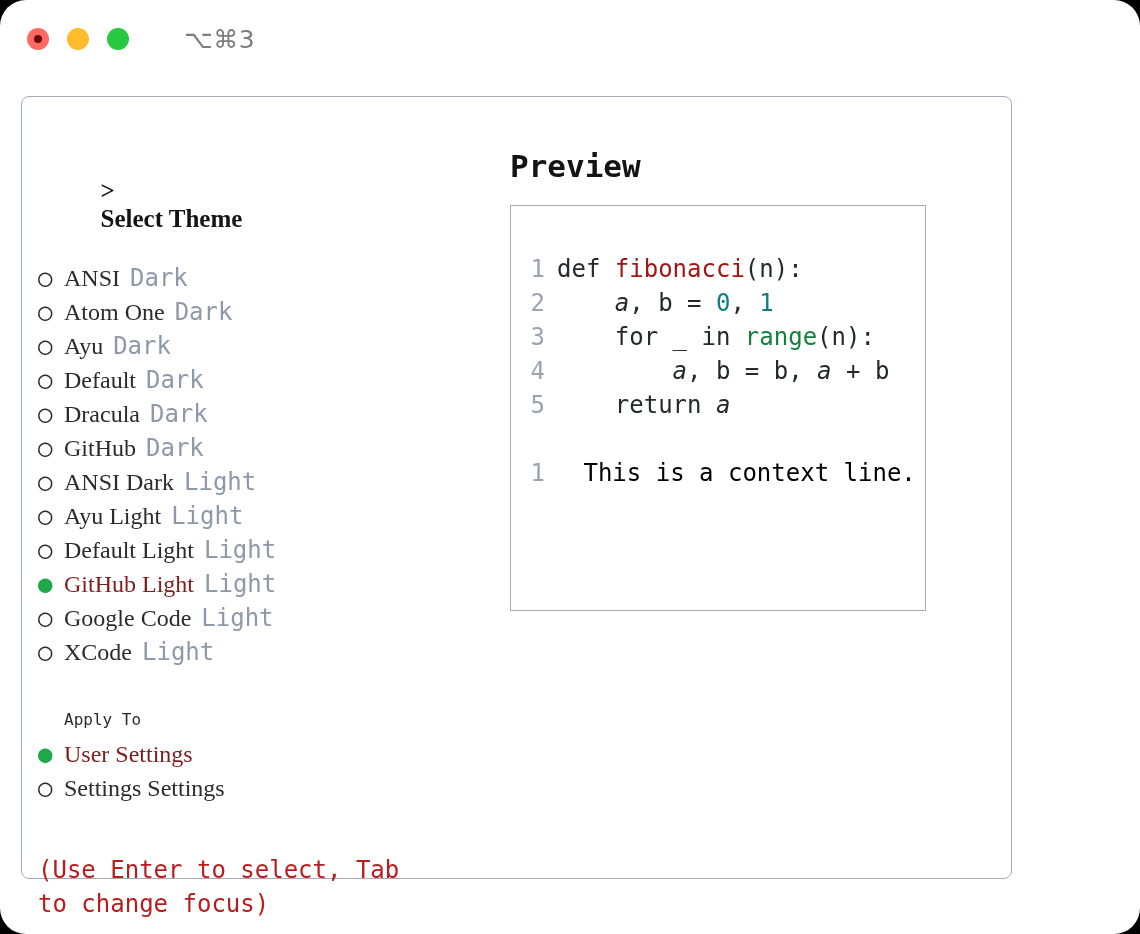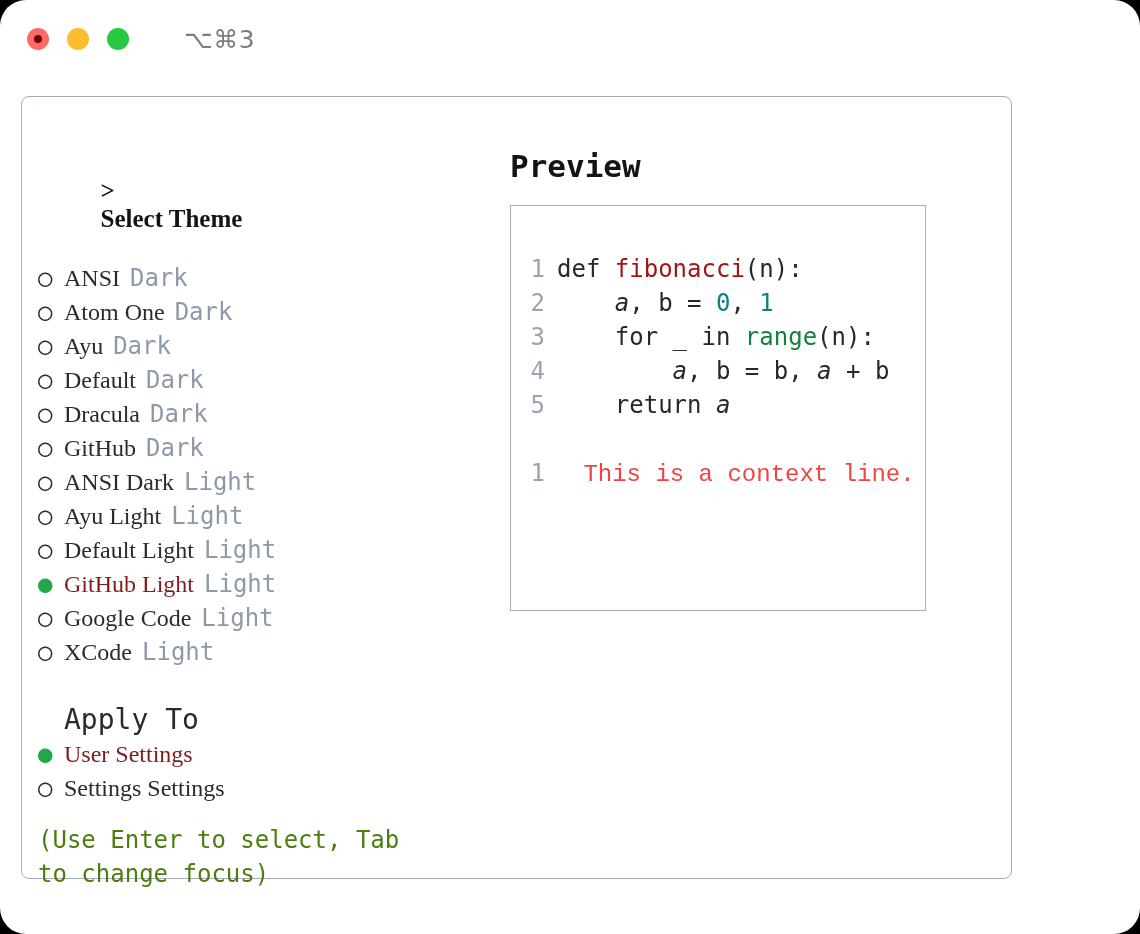--- a/index.html
+++ b/index.html
@@ -125,30 +125,30 @@
   .opt-label { color: #2b2b2b; font-family: Liberation Serif, serif; }
   .opt-row.selected .opt-label { color: #7f1d1d; }
   .opt-badge {
     color: #8d99a8;
     margin-left: 10px;
   }
 
   .spacer-24 { height: 34px; }
 
   .subsection-title {
-    font-size: 28px;
+    font-size: 16px;
     color: #2b2b2b;
     line-height: 34px;
     padding-left: 26px;
     white-space: pre;
   }
 
   .hint {
-    margin-top: 18px;
-    color: #4d7c0f;
+    margin-top: 48px;
+    color: #b91c1c;
     font-size: 24px;
     line-height: 34px;
     width: 400px;
     white-space: pre-wrap;
   }
 
   
   .right-col {
     padding-top: 52px;
     padding-left: 20px;
@@ -184,21 +184,21 @@
     margin-right: 12px;
   }
   .tok-plain { color: #24292e; }
   .tok-func  { color: #a31515; }
   .tok-num   { color: #0c7f83; }
   .tok-kw    { color: #15803d; }
   .tok-var   { color: #24292e; font-style: italic; }
 
   .blank-line { height: 34px; }
 
-  .diff-ctx { color: #ef4444; font-family: Liberation Mono, monospace; }
+  .diff-ctx { color: #000000; }
   .diff-del { color: #cb2431; }
   .diff-add { color: #15b521; }
   .diff-mark { display: inline-block; width: 12px; }
 </style>
 </head>
 <body>
 
 <div class="window">
 
   <div class="titlebar">

